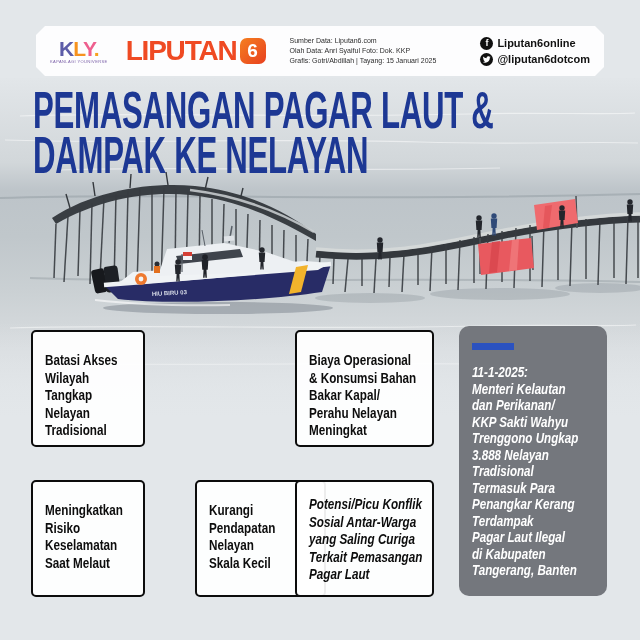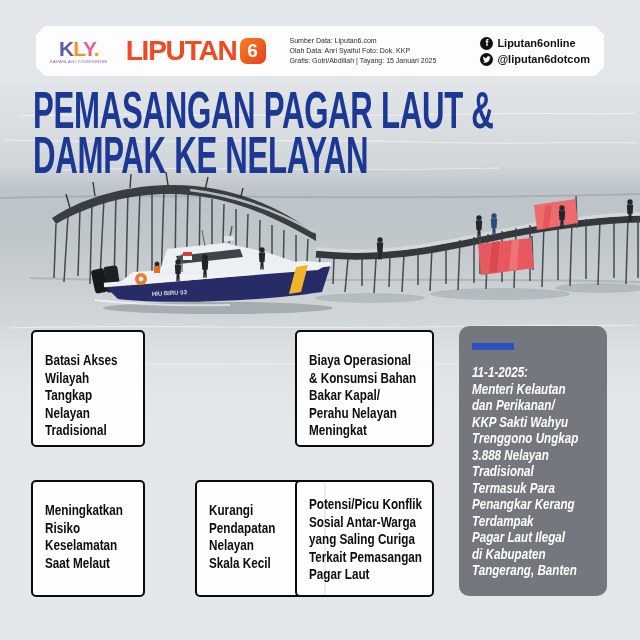--- a/index.html
+++ b/index.html
@@ -36,21 +36,21 @@
   
   .card{position:absolute;box-sizing:border-box;background:rgba(255,255,255,.93);
         border:2.5px solid #0c0c0c;border-radius:5px;z-index:3;padding:19px 6px 8px 12px;color:#0d0d0d;}
   .card-text{display:block;font-weight:700;font-size:15px;line-height:17.5px;white-space:pre-line;
              width:128%;transform:scaleX(.78);transform-origin:left top;}
   #c1{left:31px;top:330px;width:114px;height:117px;}
   #c2{left:158px;top:330px;width:131px;height:117px;}
   #c3{left:295px;top:330px;width:139px;height:117px;}
   #c4{left:31px;top:480px;width:114px;height:117px;}
   #c5{left:158px;top:480px;width:131px;height:117px;margin-left:37px;}
-  #c6{left:295px;top:480px;width:139px;height:117px;padding-top:13px;}
+  #c6{left:295px;top:480px;width:139px;height:117px;padding-top:13px;font-style:italic;}
 
   
   .panel{position:absolute;left:459px;top:326px;width:148px;height:270px;background:#74777d;
          border-radius:10px;z-index:3;box-sizing:border-box;padding:17px 8px 8px 13px;}
   .panel-bar{width:42px;height:7px;background:#2b52c0;margin-bottom:14px;}
   .panel-text{color:#ffffff;font-style:italic;font-weight:700;font-size:14px;line-height:16.5px;
               white-space:pre-line;width:120%;transform:scaleX(.83);transform-origin:left top;}
 </style>
 </head>
 <body>

